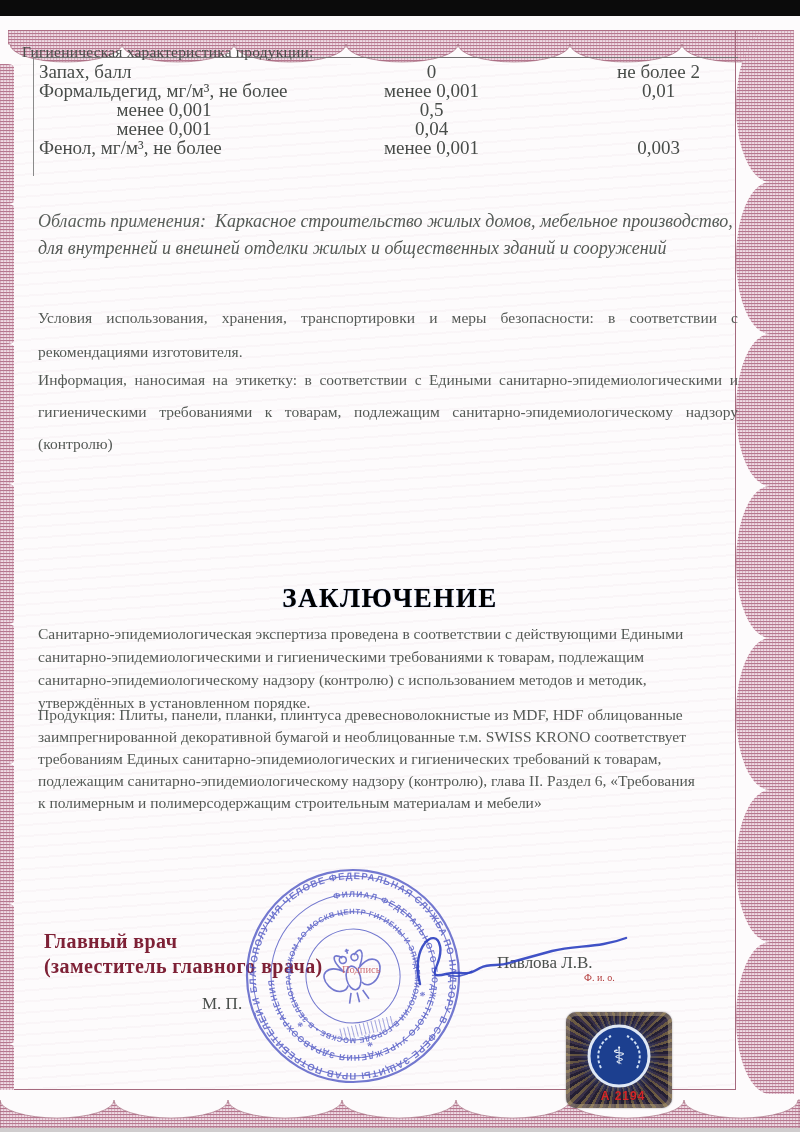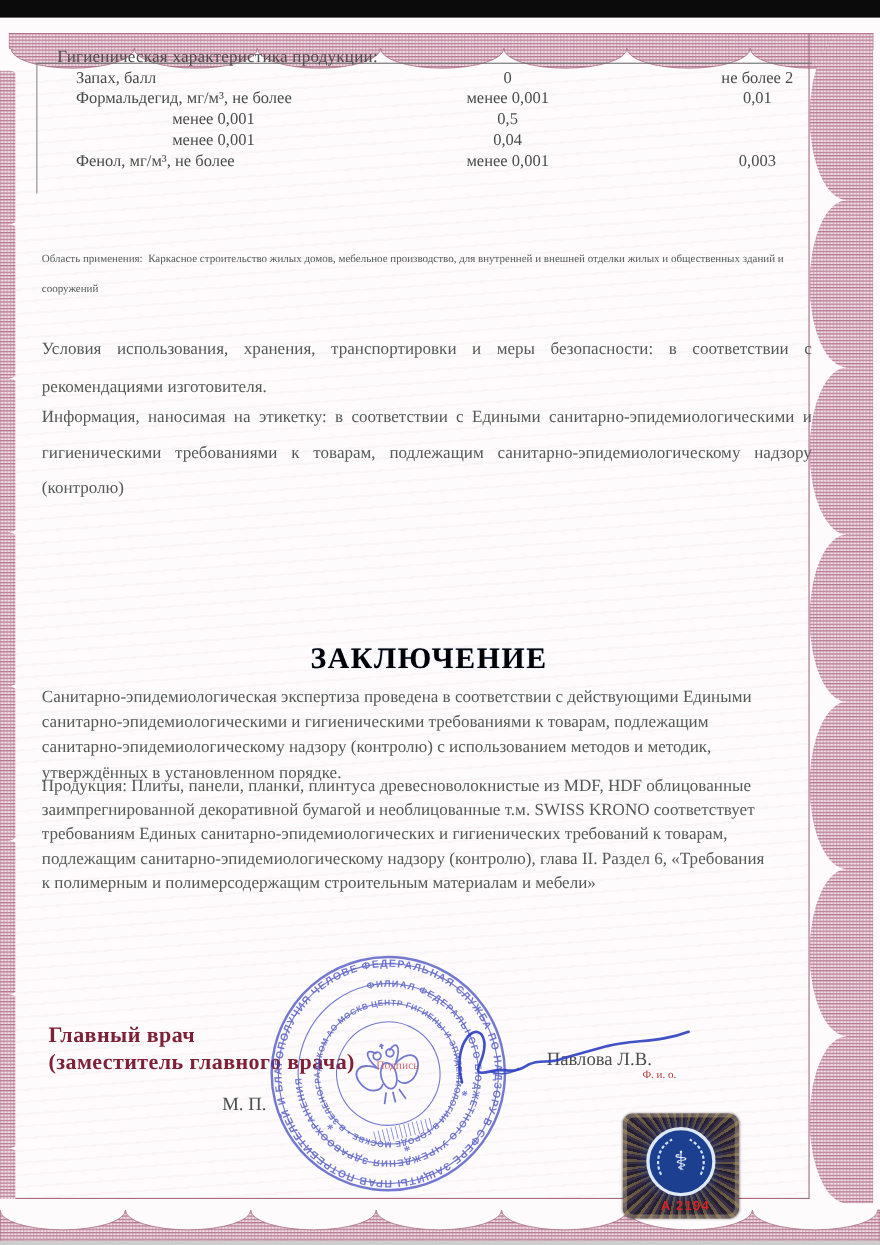--- a/index.html
+++ b/index.html
@@ -21,27 +21,27 @@
   
   .frame-line-right{left:735px;top:30px;width:1px;height:1060px;background:#a56a7e;}
   .frame-line-bottom{left:14px;top:1089px;width:722px;height:1px;background:#a56a7e;}
 
   
   .table-box{
     left:33px;top:57px;width:704px;height:118px;
     border-top:1px solid #6f6f6f;border-left:1px solid #8a8a8a;
   }
   .table-header{
-    left:52px;top:43px;font-size:15.5px;color:#4a4e4b;letter-spacing:.2px;z-index:2;
-  }
-  .t-row{display:grid;grid-template-columns:250px 285px 169px;height:19px;line-height:19px;font-size:15px;color:#484c49;margin-left:30px;}
+    left:22px;top:43px;font-size:15.5px;color:#4a4e4b;letter-spacing:.2px;z-index:2;
+  }
+  .t-row{display:grid;grid-template-columns:250px 285px 169px;height:19px;line-height:19px;font-size:19px;color:#484c49;}
   .t-rows{left:39px;top:62px;width:698px;}
   .t-cell-value,.t-cell-norm{text-align:center;}
   p.doc{margin:0;color:#545955;}
-  .p-application{left:38px;top:222px;width:706px;font-size:10px;line-height:27px;}
+  .p-application{left:38px;top:208px;width:706px;font-size:18px;line-height:27px;font-style:italic;}
   .p-application .lbl{color:#5a5f5b;}
   .p-conditions{left:38px;top:301px;width:700px;font-size:15.5px;line-height:34px;text-align:justify;}
   .p-labelinfo{left:38px;top:364px;width:700px;font-size:15.5px;line-height:32px;text-align:justify;}
   .conclusion-title{
     left:0;top:583px;width:780px;text-align:center;
     font-size:27px;font-weight:bold;color:#000000;letter-spacing:1.5px;
     text-shadow:0 0 1px rgba(62,115,214,.6);
   }
   .p-expertise{left:38px;top:622px;width:655px;font-size:15.5px;line-height:23px;}
   .p-product{left:38px;top:704px;width:668px;font-size:15.5px;line-height:22px;}

